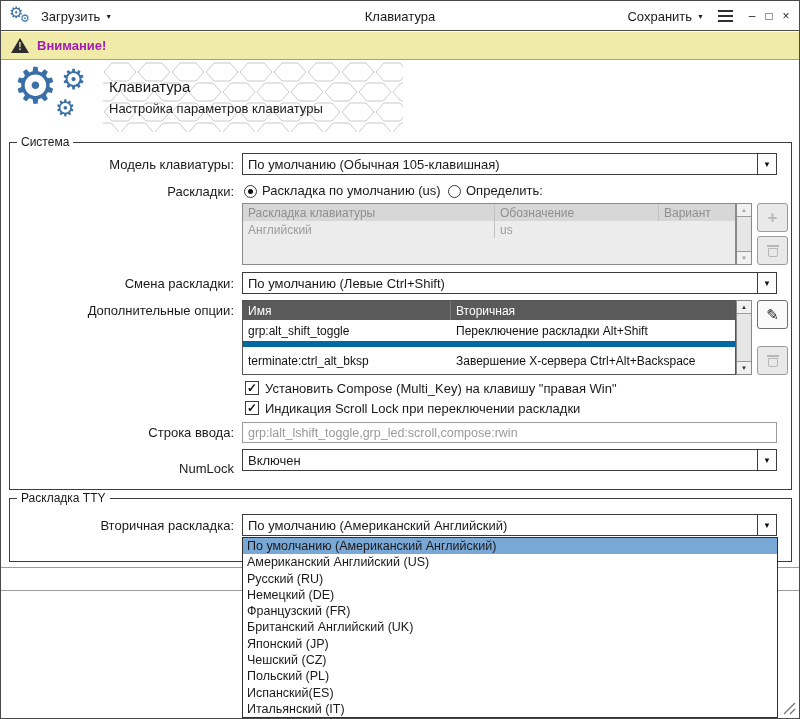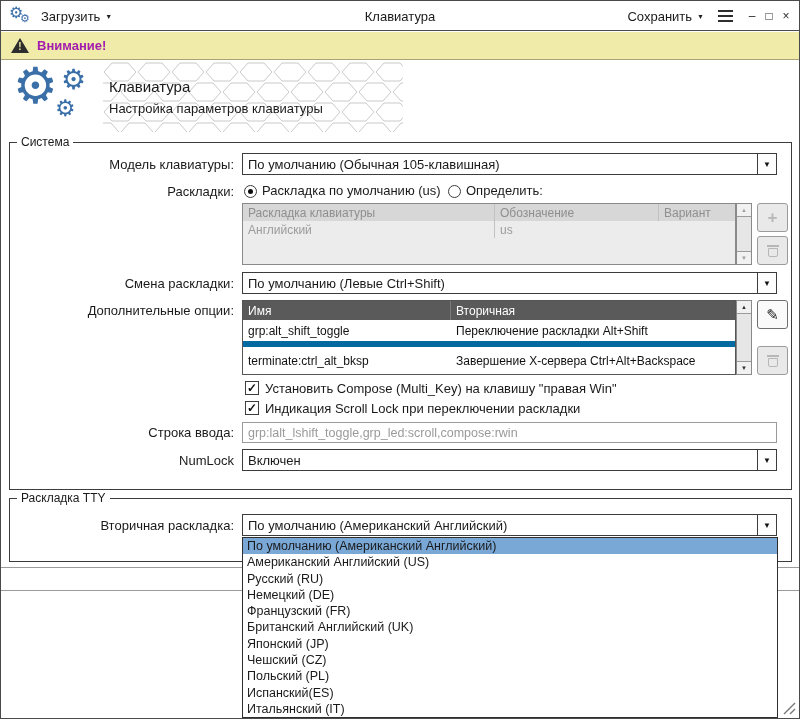--- a/index.html
+++ b/index.html
@@ -257,21 +257,21 @@
       </span>
     <span class="cblabel" style="left:255px; top:238px;">Установить Compose (Multi_Key) на клавишу "правая Win"</span>
     <span class="checkbox" style="left:235px; top:258px;">
         <span>✓</span>
       </span>
     <span class="cblabel" style="left:255px; top:258px;">Индикация Scroll Lock при переключении раскладки</span>
 
     <span class="flabel" style="top:282px;">Строка ввода:</span>
     <input class="textinput" style="top: 279px;" value="grp:lalt_lshift_toggle,grp_led:scroll,compose:rwin">
 
-    <span class="flabel" style="top:310px;">NumLock</span>
+    <span class="flabel" style="top:318px;">NumLock</span>
     <div class="combo" style="top:306px;">
       <span class="combo-text">Включен</span>
       <span class="combo-btn">
           <span>▼</span>
         </span>
     </div>
   </div>
 
   <div class="groupbox" style="left:8px; top:497px; width:783px; height:64px;">
     <span class="legend">Раскладка TTY</span>

